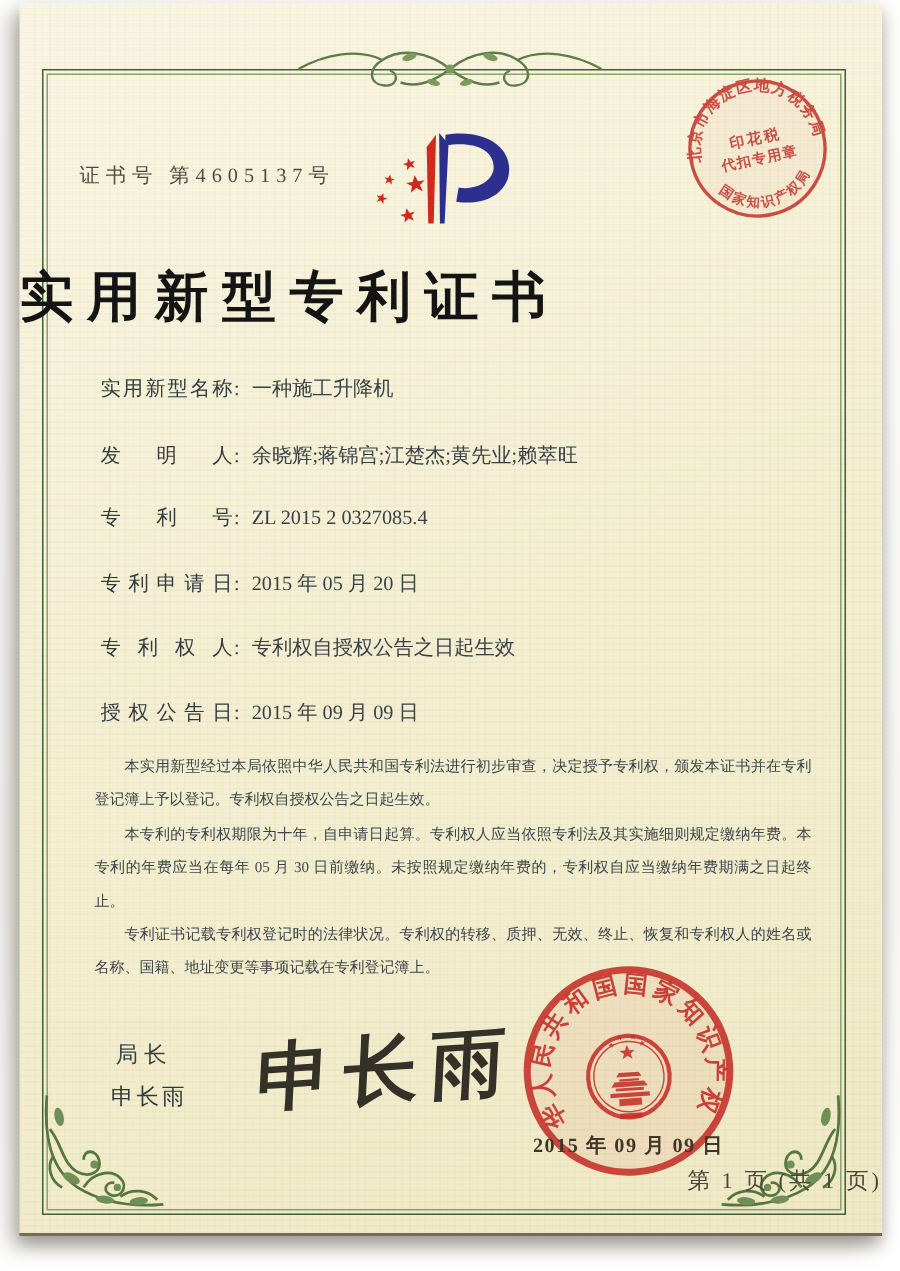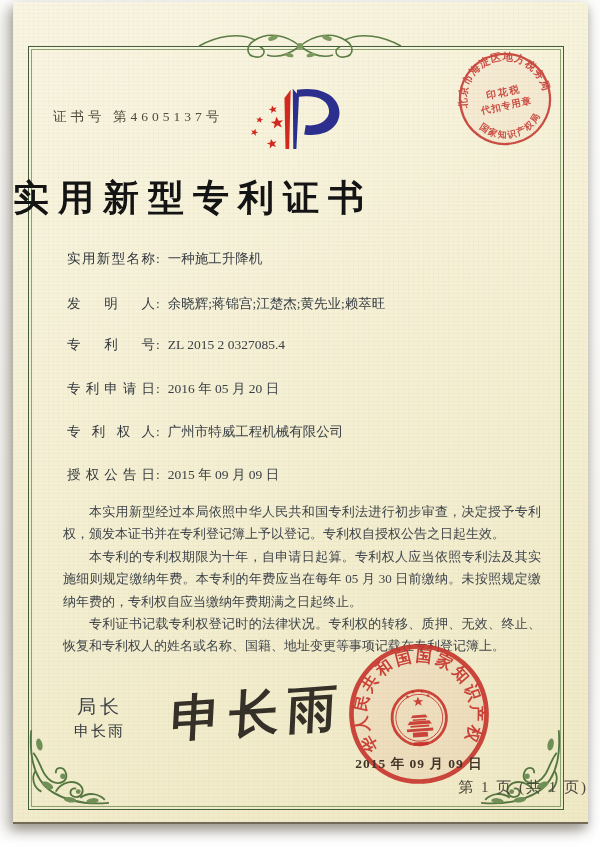--- a/index.html
+++ b/index.html
@@ -38,25 +38,25 @@
   }
   .logo{position:absolute;left:232px;top:82px;width:108px;height:78px;}
   .title{
     position:absolute;left:0;top:172px;width:100%;text-align:left;
     font-size:36px;font-weight:bold;letter-spacing:9px;color:#141414;
   }
   .field-row{position:absolute;left:54px;height:20px;font-size:13.5px;color:#3a4046;white-space:nowrap;}
   .field-label{display:inline-block;width:88px;text-align:justify;text-align-last:justify;color:#34393f;}
   .field-colon{margin:0 8px 0 1px;}
   .paragraphs{
-    position:absolute;left:50px;top:499px;width:478px;font-size:13px;
+    position:absolute;left:50px;top:499px;width:478px;font-size:10px;
     line-height:22.4px;color:#3f444a;text-align:justify;
   }
   .paragraphs p{margin:0;text-indent:2em;}
-  .signoff-title{position:absolute;left:64px;top:692px;font-size:19px;letter-spacing:4px;color:#3c4147;}
+  .signoff-title{position:absolute;left:64px;top:692px;font-size:15px;letter-spacing:4px;color:#3c4147;}
   .signoff-name{position:absolute;left:61px;top:720px;font-size:15px;letter-spacing:2px;color:#33383d;}
   .signature{
     position:absolute;left:158px;top:678px;width:180px;font-size:50px;color:#26221c;
     transform:rotate(-4deg) skewX(-7deg);letter-spacing:8px;font-weight:700;
     font-family:"DejaVu Serif","Liberation Serif",serif;opacity:.92;white-space:nowrap;
   }
   .seal{position:absolute;left:331px;top:637px;width:150px;height:150px;z-index:4;
     transform:rotate(-4deg);}
   .seal-date{
     position:absolute;left:331px;top:753px;width:150px;text-align:center;z-index:5;
@@ -133,24 +133,24 @@
   <div class="field-row" style="top:248px">
     <span class="field-label">实用新型名称</span><span class="field-colon">:</span><span>一种施工升降机</span>
   </div>
   <div class="field-row" style="top:293px">
     <span class="field-label">发明人</span><span class="field-colon">:</span><span>余晓辉;蒋锦宫;江楚杰;黄先业;赖萃旺</span>
   </div>
   <div class="field-row" style="top:334px">
     <span class="field-label">专利号</span><span class="field-colon">:</span><span>ZL 2015 2 0327085.4</span>
   </div>
   <div class="field-row" style="top:378px">
-    <span class="field-label">专利申请日</span><span class="field-colon">:</span><span>2016 年 05 月 20 日</span>
+    <span class="field-label">专利申请日</span><span class="field-colon">:</span><span>2015 年 05 月 20 日</span>
   </div>
   <div class="field-row" style="top:421px">
-    <span class="field-label">专利权人</span><span class="field-colon">:</span><span>广州市特威工程机械有限公司</span>
+    <span class="field-label">专利权人</span><span class="field-colon">:</span><span>专利权自授权公告之日起生效</span>
   </div>
   <div class="field-row" style="top:464px">
     <span class="field-label">授权公告日</span><span class="field-colon">:</span><span>2015 年 09 月 09 日</span>
   </div>
 
   <div class="paragraphs">
     <p>本实用新型经过本局依照中华人民共和国专利法进行初步审查，决定授予专利权，颁发本证书并在专利登记簿上予以登记。专利权自授权公告之日起生效。</p>
     <p>本专利的专利权期限为十年，自申请日起算。专利权人应当依照专利法及其实施细则规定缴纳年费。本专利的年费应当在每年 05 月 30 日前缴纳。未按照规定缴纳年费的，专利权自应当缴纳年费期满之日起终止。</p>
     <p>专利证书记载专利权登记时的法律状况。专利权的转移、质押、无效、终止、恢复和专利权人的姓名或名称、国籍、地址变更等事项记载在专利登记簿上。</p>
   </div>

